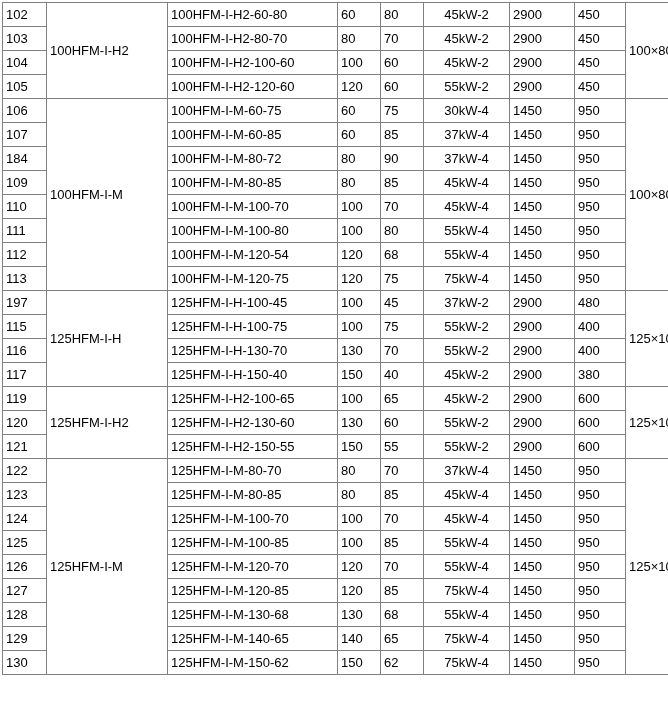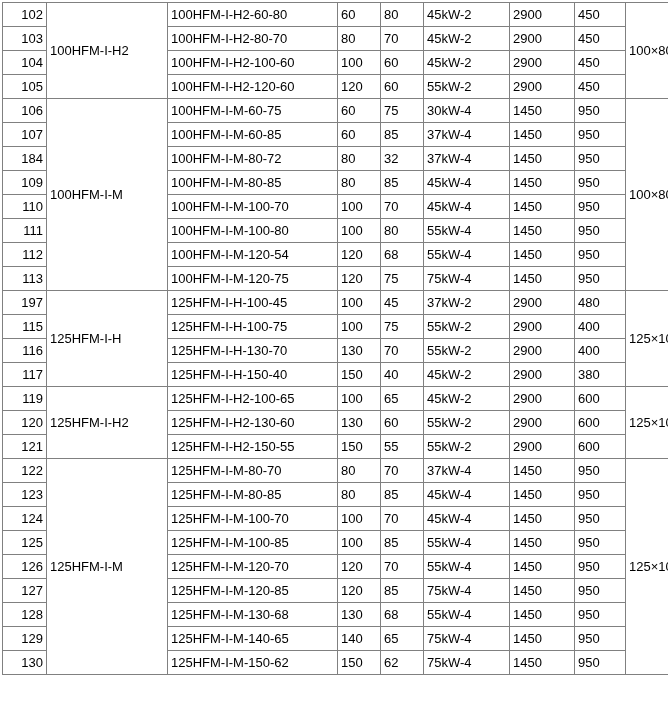--- a/index.html
+++ b/index.html
@@ -33,26 +33,26 @@
     border: 1px solid #808080;
     padding: 1px 3px 2px 3px;
     font-size: 13px;
     line-height: 17px;
     height: 20px;
     vertical-align: middle;
     white-space: nowrap;
     overflow: hidden;
     background: #ffffff;
   }
-  td.c-id      { width: 37px; text-align: right;  }
+  td.c-id      { width: 37px;  }
   td.c-model   { width: 114px; margin-top: 8px; }
   td.c-name    { width: 163px; margin-top: 8px; }
   td.c-in      { width: 36px;  }
   td.c-out     { width: 36px;  }
-  td.c-power   { width: 79px;  }
+  td.c-power   { width: 79px; text-align: center;  }
   td.c-speed   { width: 58px;  }
   td.c-head    { width: 44px;  }
   td.c-size    { width: 90px;  }
   td.group {
     text-align: left;
   }
 </style>
 </head>
 <body>
 
@@ -116,21 +116,21 @@
         <td class="c-in">60</td>
         <td class="c-out">85</td>
         <td class="c-power">37kW-4</td>
         <td class="c-speed">1450</td>
         <td class="c-head">950</td>
       </tr>
       <tr>
         <td class="c-id">184</td>
         <td class="c-name">100HFM-I-M-80-72</td>
         <td class="c-in">80</td>
-        <td class="c-out">32</td>
+        <td class="c-out">90</td>
         <td class="c-power">37kW-4</td>
         <td class="c-speed">1450</td>
         <td class="c-head">950</td>
       </tr>
       <tr>
         <td class="c-id">109</td>
         <td class="c-name">100HFM-I-M-80-85</td>
         <td class="c-in">80</td>
         <td class="c-out">85</td>
         <td class="c-power">45kW-4</td>

